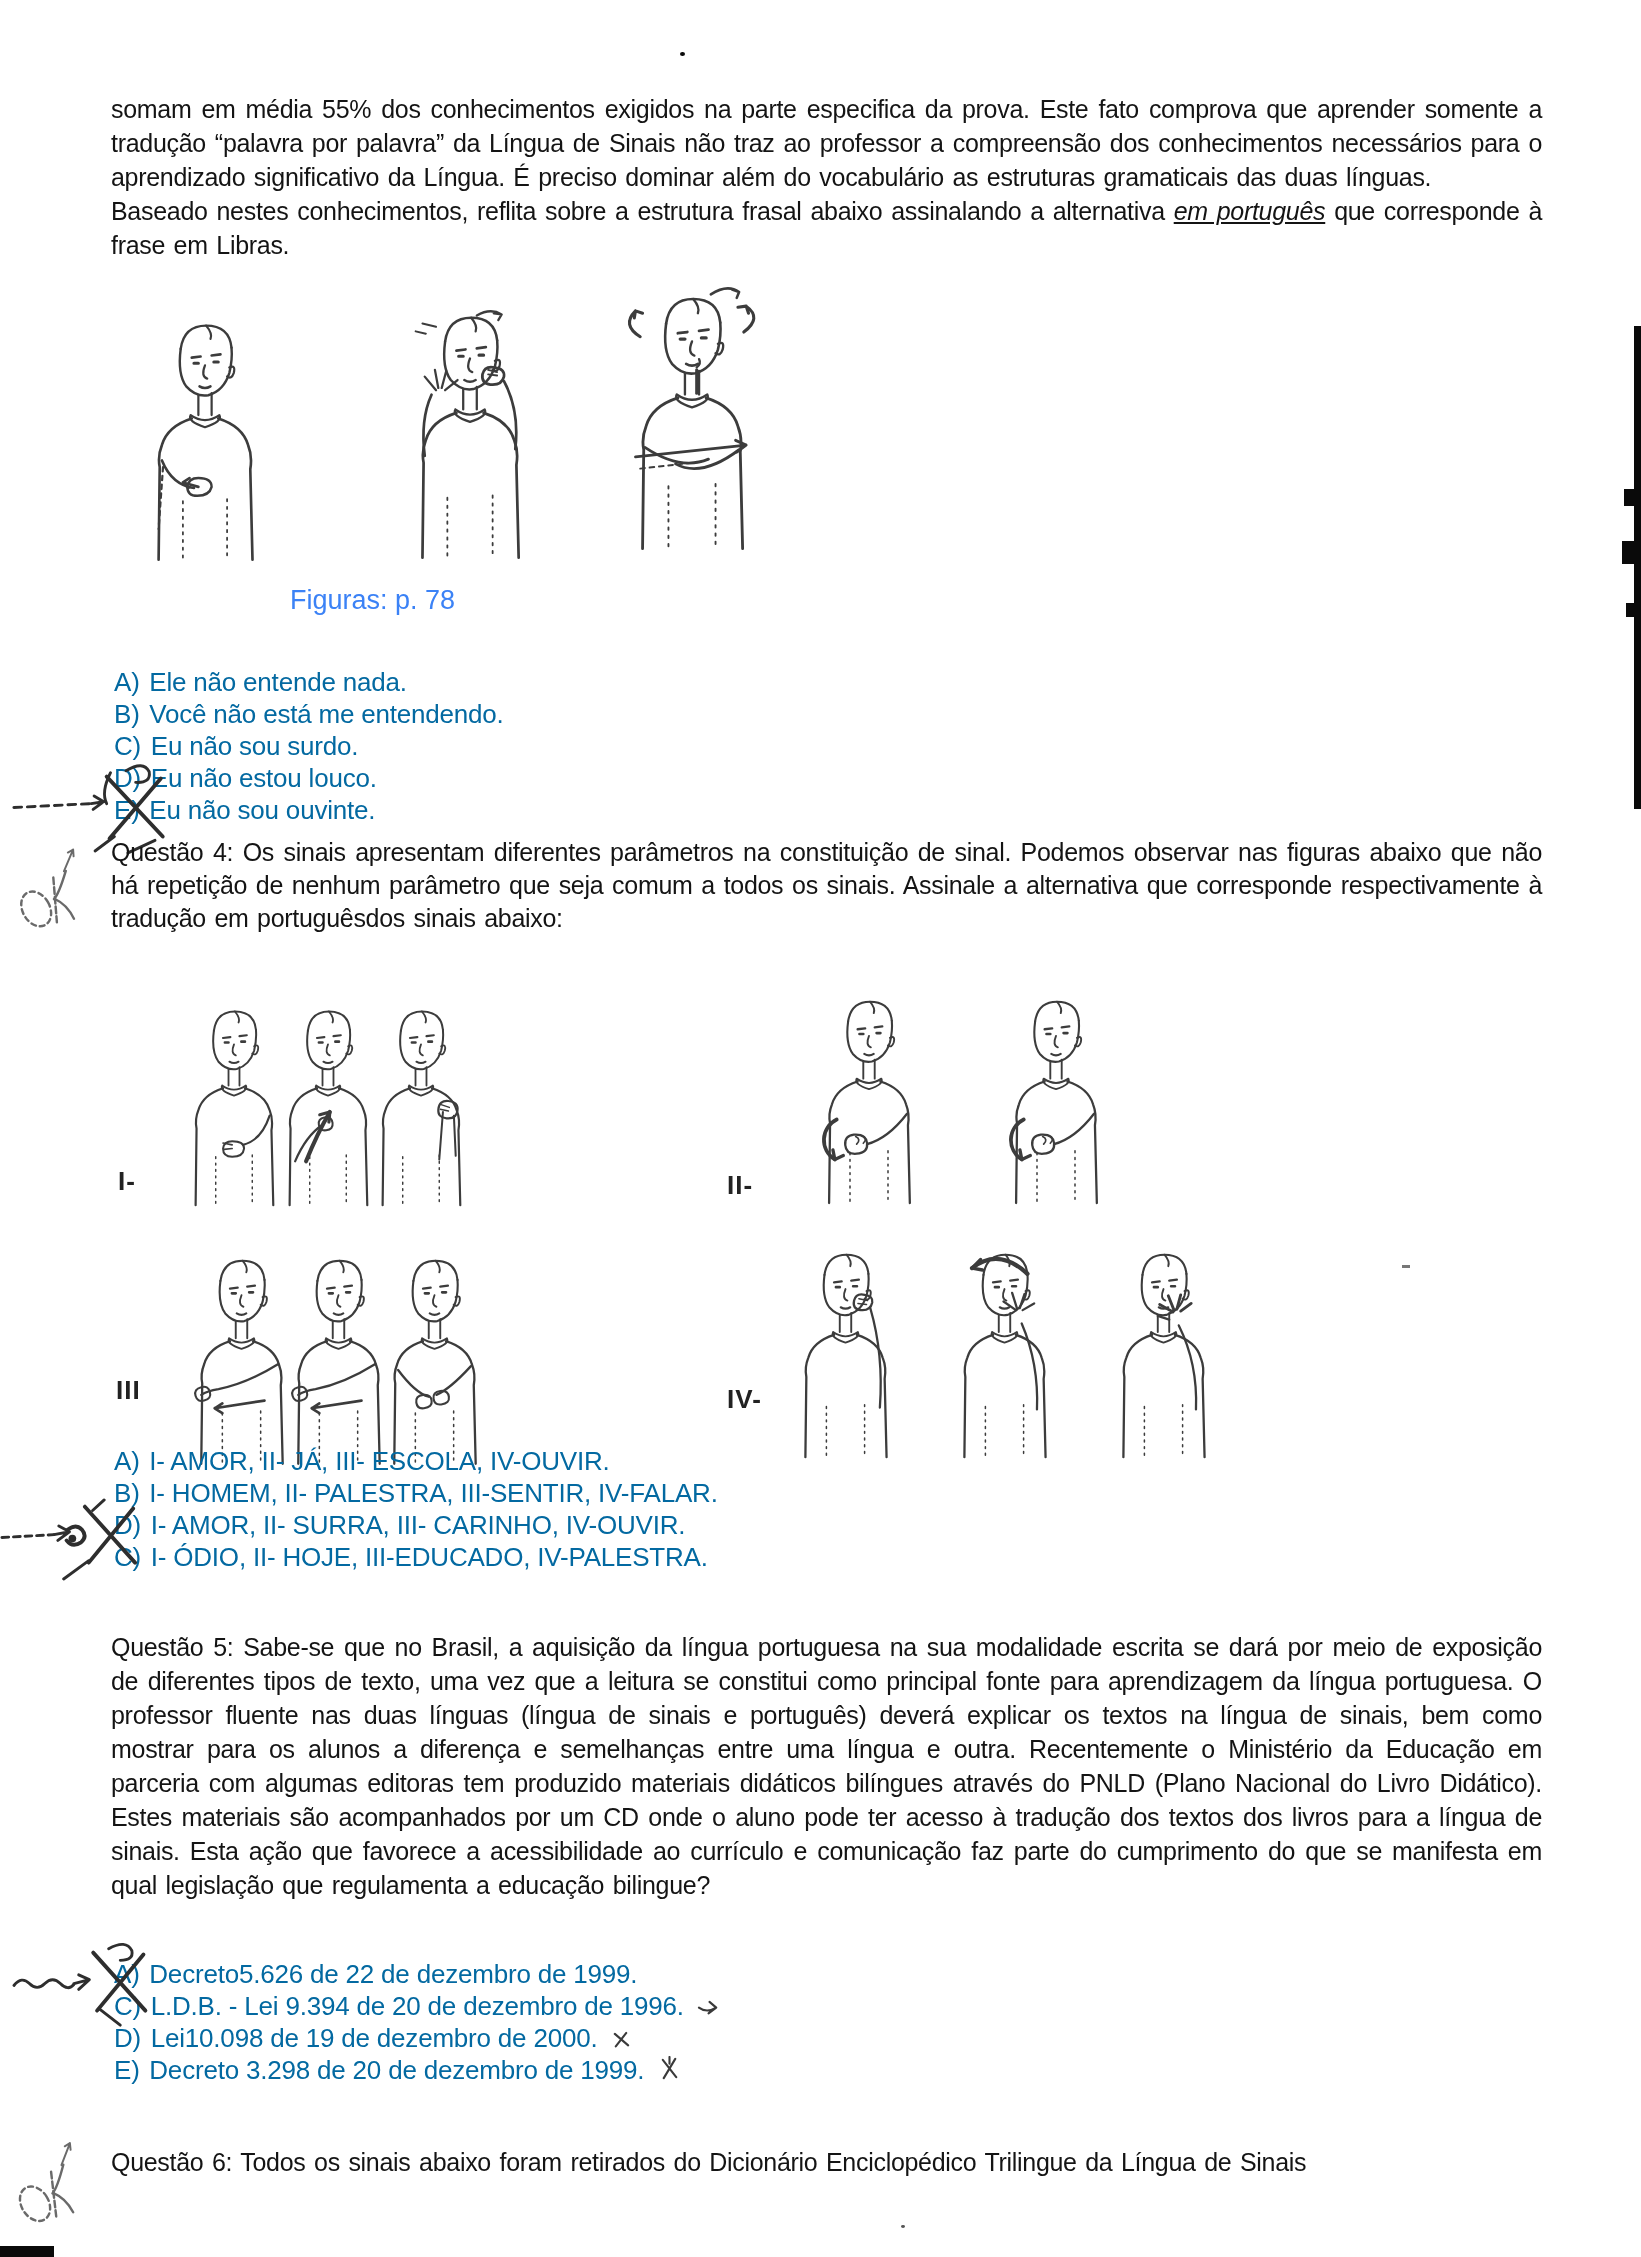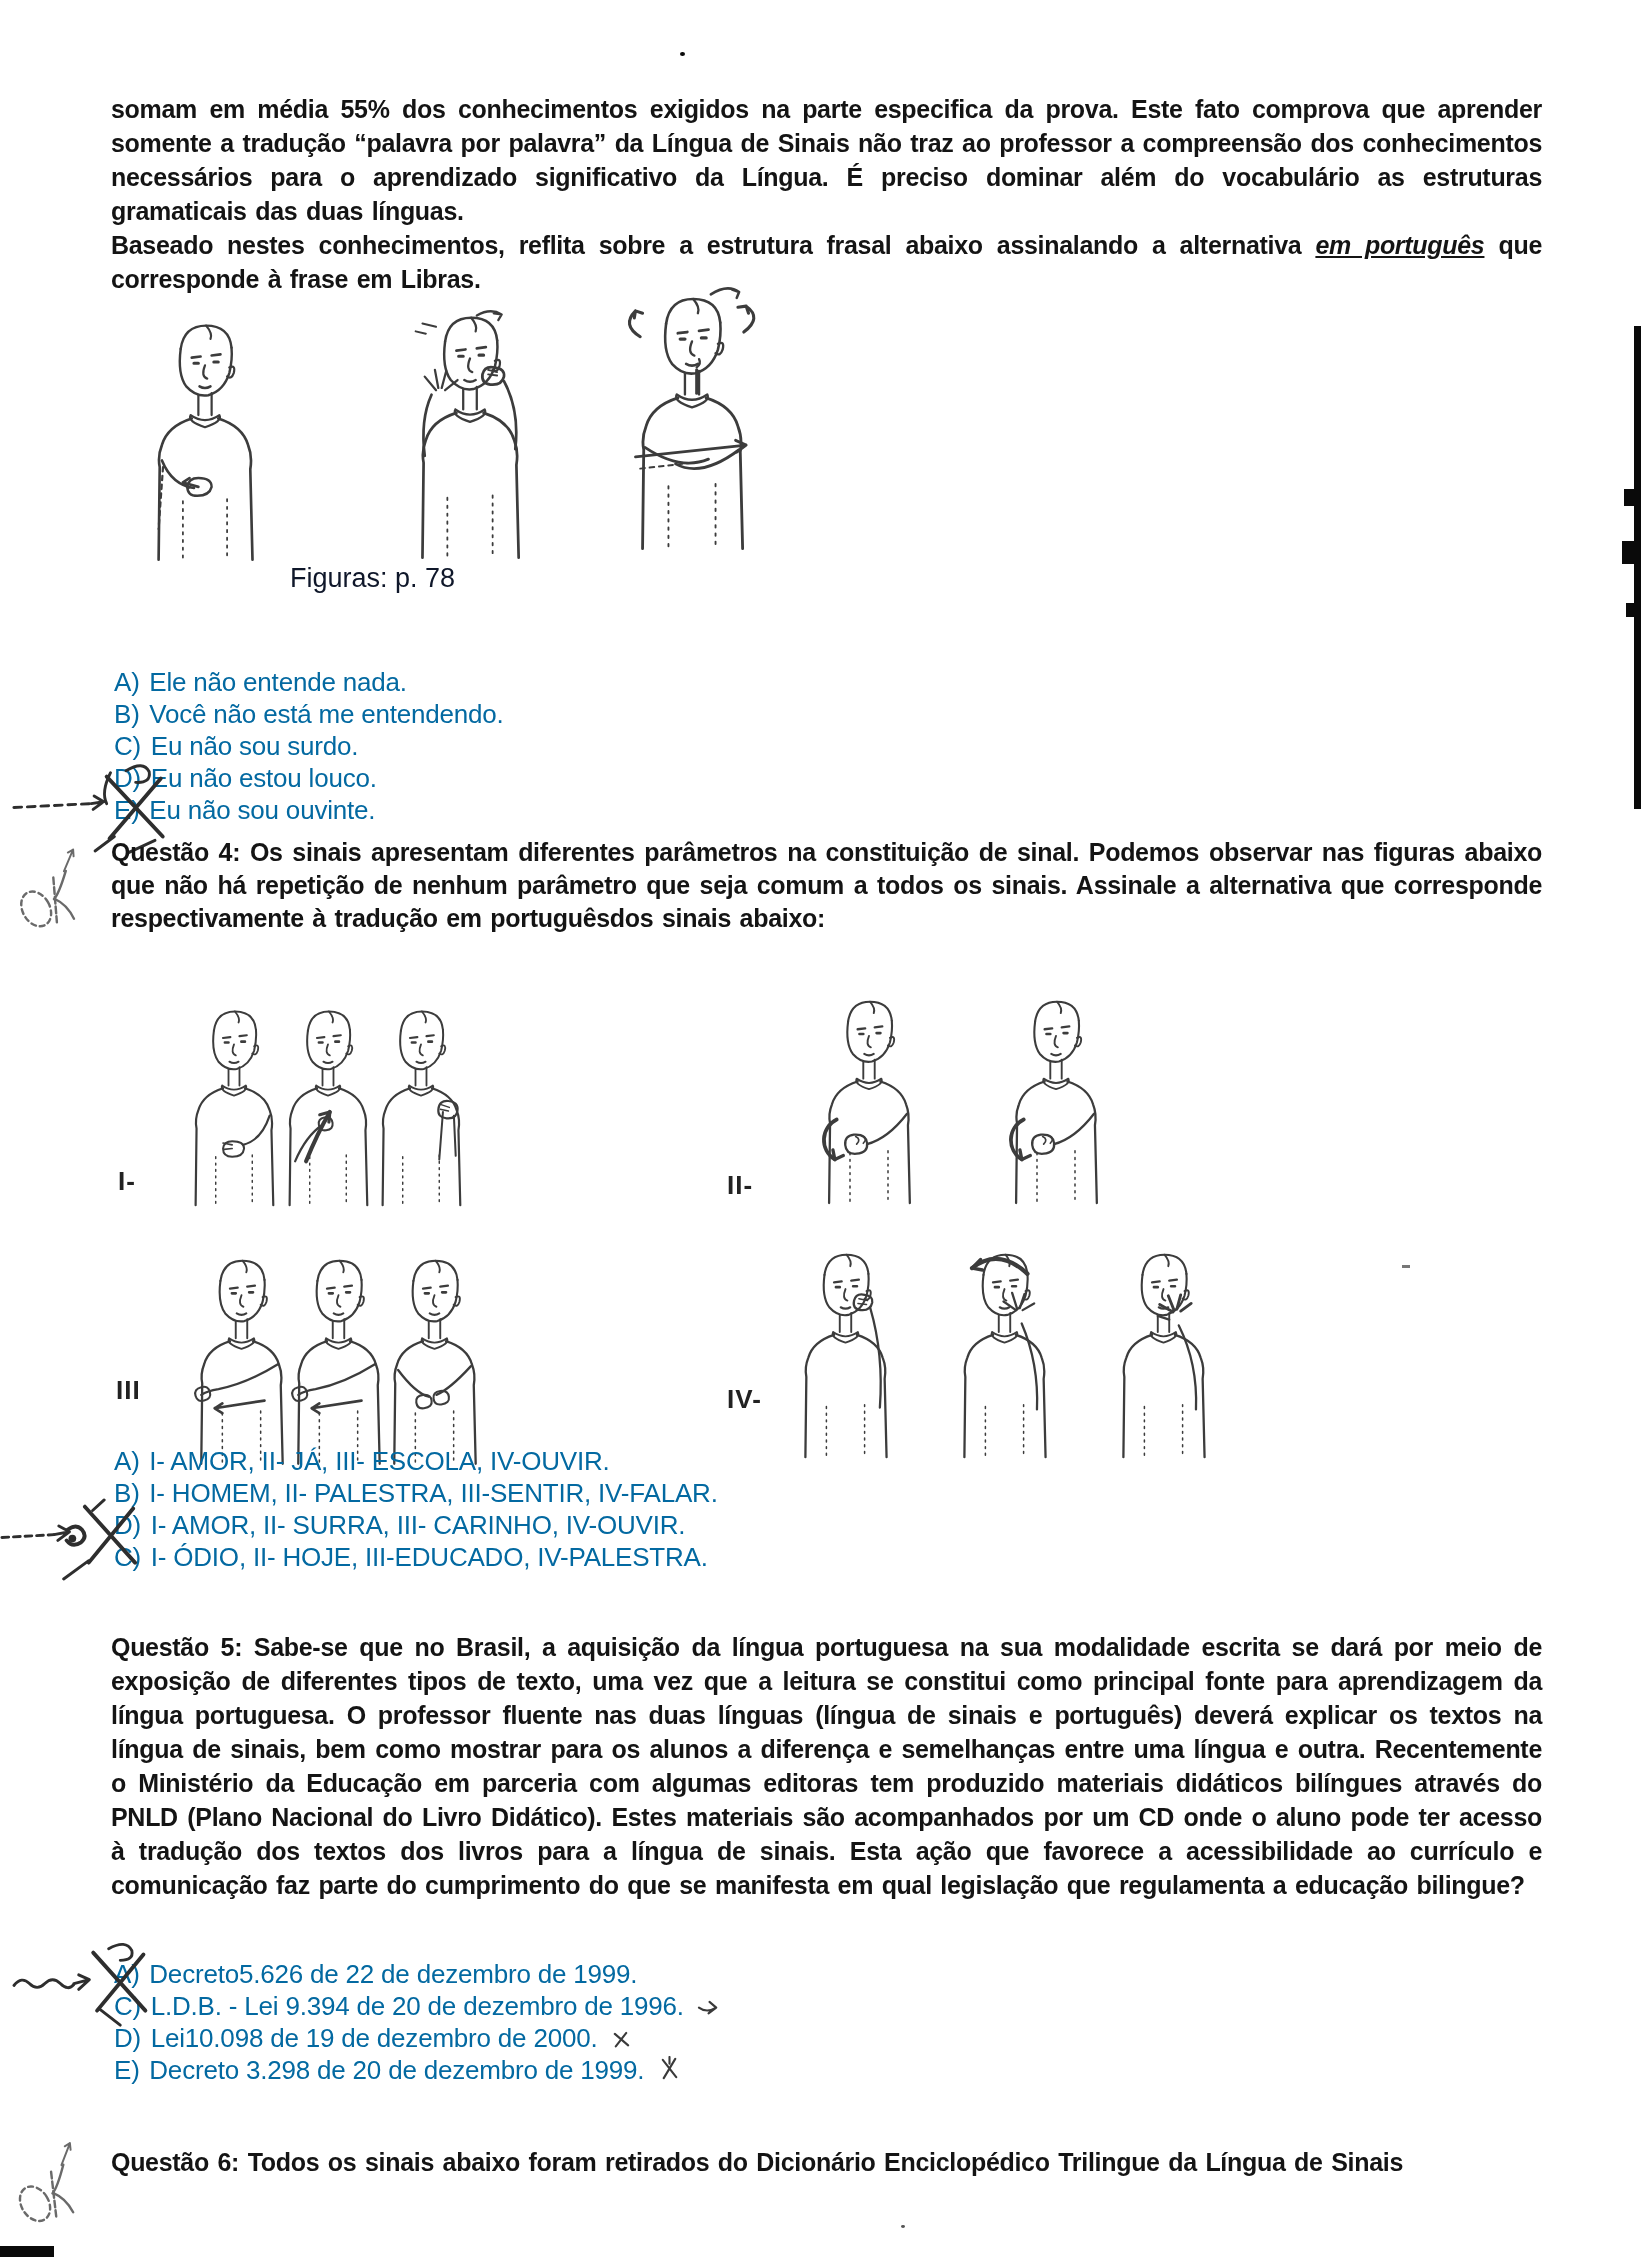--- a/index.html
+++ b/index.html
@@ -3,30 +3,30 @@
 <meta charset="utf-8">
 <style>
   html,body{margin:0;padding:0;background:#e8e8e8;}
   .page{
     position:relative; width:1641px; height:2257px; background:#ffffff;
     font-family:"Liberation Sans", sans-serif; color:#1a1a1a; overflow:hidden;
   }
   .abs{position:absolute;}
   .para{
     position:absolute; left:111px; width:1431px;
-    font-size:25px; font-weight:bold; line-height:34px;
+    font-size:25px; font-weight:normal; line-height:34px;
     text-align:justify; letter-spacing:-0.3px; word-spacing:1.9px; color:#141414;
   }
   .para p{margin:0;}
   .emph{font-style:italic; text-decoration:underline;}
   .opt-block{position:absolute; left:114px; font-size:26px; font-weight:400; color:#0369a1; letter-spacing:-0.2px;}
   .opt{height:32px; line-height:32px; white-space:nowrap;}
   .ol{margin-right:9.7px;}
   .figlabel{position:absolute; font-size:26px; font-weight:bold; color:#222; letter-spacing:1px;}
-  .caption{position:absolute; font-size:27px; font-weight:400; color:#0f172a;}
+  .caption{position:absolute; font-size:27px; font-weight:400; color:#3b82f6;margin-top:22px;}
   .fig{position:absolute;}
   .fig svg{overflow:visible; width:100%; height:100%;}
   .fig path{fill:none; stroke:#3c3c3c; stroke-linecap:round; stroke-linejoin:round;}
   .hw svg{overflow:visible;}
   .hw path, .hw ellipse{fill:none; stroke:#2e2e2e; stroke-linecap:round; stroke-linejoin:round;}
   .hw-light path, .hw-light ellipse{stroke:#6a6a6a;}
   .penmark{display:inline-block; vertical-align:middle; margin-left:13.5px;}
   .penmark path{fill:none; stroke:#3a3a3a; stroke-linecap:round;}
   .artifact{position:absolute; background:#0a0a0a;}
 </style>

